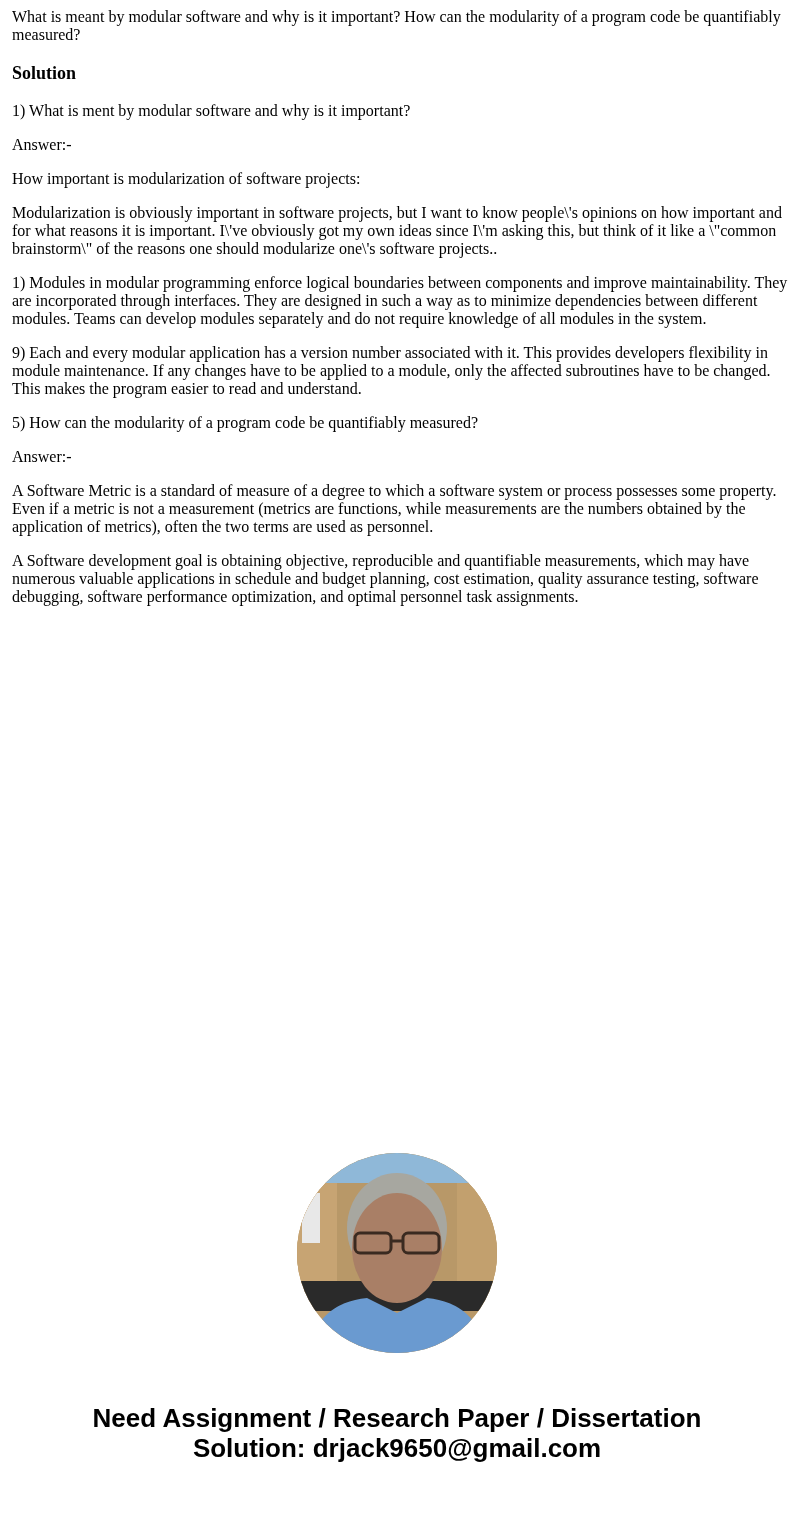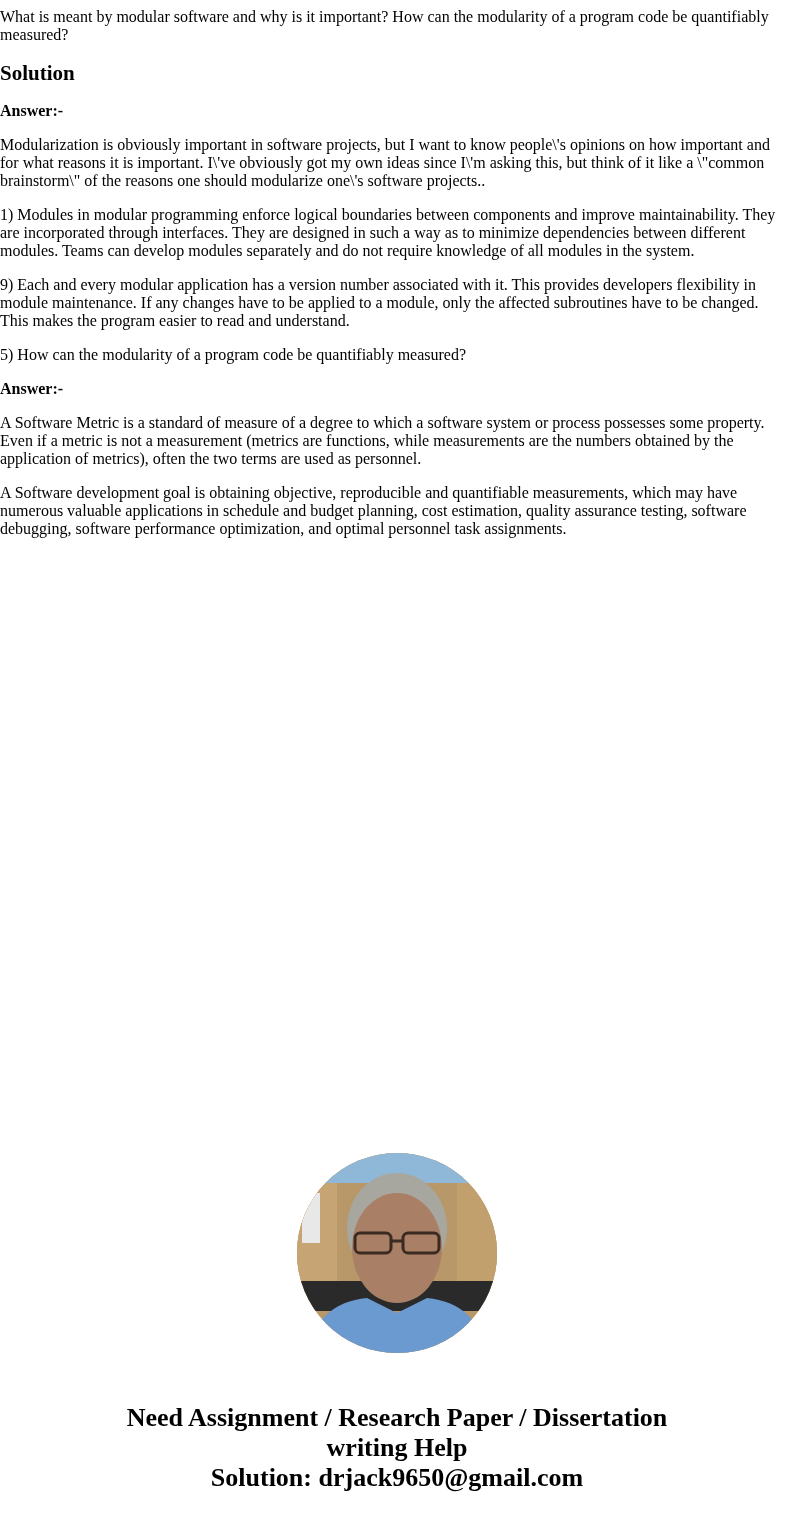--- a/index.html
+++ b/index.html
@@ -6,48 +6,50 @@
     body {
       width: 794px;
       height: 1523px;
       position: relative;
       font-family: "Liberation Serif", "DejaVu Serif", serif;
       font-size: 16px;
       line-height: 18px;
       color: #000000;
       overflow: hidden;
     }
-    .content { position: absolute; left: 0; top: 8px; width: 778px; }
+    .content { position: absolute; left: 12px; top: 8px; width: 778px; }
     p { margin: 0 0 16px 0; }
     .question { margin-bottom: 16px; }
     h3.solution {
-      font-size: 21px; font-weight: bold; margin: 18px 0 18px 0; line-height: 22px;
+      font-size: 18px; font-weight: bold; margin: 18px 0 18px 0; line-height: 22px;
     }
-    b { font-weight: bold; text-align: right; }
+    b { font-weight: normal; text-align: right; }
     .avatar {
       position: absolute; left: 297px; top: 1153px; width: 200px; height: 200px;
       border-radius: 50%; overflow: hidden;
       background: #c8a878;
     }
     .promo {
       position: absolute; left: 0; top: 1403px; width: 794px;
       text-align: center;
-      font-family: Liberation Serif, serif;
+      font-family: Liberation Sans, sans-serif;
       font-weight: bold; font-size: 26px; line-height: 30px;
       color: #000;
     }
   </style>
 </head>
 <body>
 
 <div class="content">
   <p class="question">What is meant by modular software and why is it important? How can the modularity of a program code be quantifiably measured?</p>
   <h3 class="solution">Solution</h3>
 
+  <p>1) What is ment by modular software and why is it important?</p>
   <p><b>Answer:-</b></p>
+  <p><b>How important is modularization of software projects:</b></p>
   <p>Modularization is obviously important in software projects, but I want to know people\'s opinions on how important and for what reasons it is important. I\'ve obviously got my own ideas since I\'m asking this, but think of it like a \"common brainstorm\" of the reasons one should modularize one\'s software projects..</p>
   <p>1) Modules in modular programming enforce logical boundaries between components and improve maintainability. They are incorporated through interfaces. They are designed in such a way as to minimize dependencies between different modules. Teams can develop modules separately and do not require knowledge of all modules in the system.</p>
   <p>9) Each and every modular application has a version number associated with it. This provides developers flexibility in module maintenance. If any changes have to be applied to a module, only the affected subroutines have to be changed. This makes the program easier to read and understand.</p>
 
   <p>5) How can the modularity of a program code be quantifiably measured?</p>
   <p><b>Answer:-</b></p>
   <p>A Software Metric is a standard of measure of a degree to which a software system or process possesses some property. Even if a metric is not a measurement (metrics are functions, while measurements are the numbers obtained by the application of metrics), often the two terms are used as personnel.</p>
   <p>A Software development goal is obtaining objective, reproducible and quantifiable measurements, which may have numerous valuable applications in schedule and budget planning, cost estimation, quality assurance testing, software debugging, software performance optimization, and optimal personnel task assignments.</p>
 </div>
 
@@ -63,15 +65,14 @@
     <ellipse cx="100" cy="95" rx="45" ry="55" fill="#a97f66"></ellipse>
     <rect x="58" y="80" width="36" height="20" rx="5" fill="none" stroke="#3a2a20" stroke-width="3"></rect>
     <rect x="106" y="80" width="36" height="20" rx="5" fill="none" stroke="#3a2a20" stroke-width="3"></rect>
     <line x1="94" y1="88" x2="106" y2="88" stroke="#3a2a20" stroke-width="3"></line>
     <path d="M10,200 Q20,150 70,145 L100,160 L130,145 Q180,150 190,200 Z" fill="#6a9ad0"></path>
   </svg>
 </div>
 
 <div class="promo">
   <div>Need Assignment / Research Paper / Dissertation</div>
-  <div>writing Help</div>
   <div>Solution: drjack9650@gmail.com</div>
 </div>
 
 </body></html>

